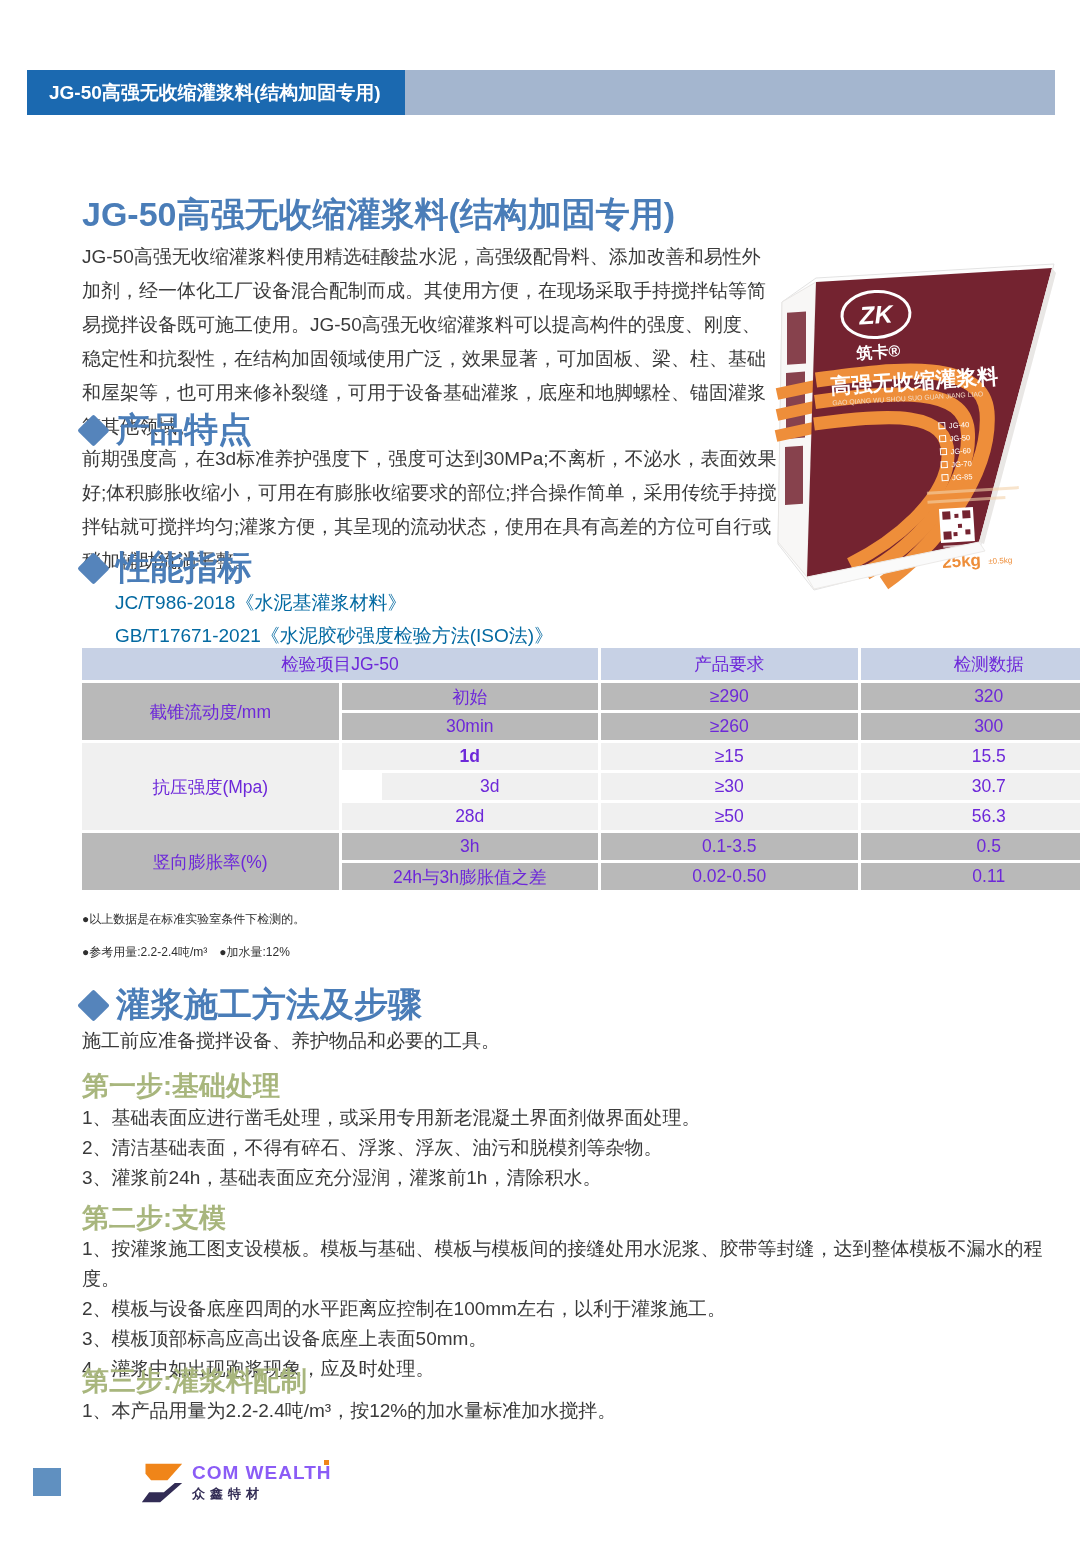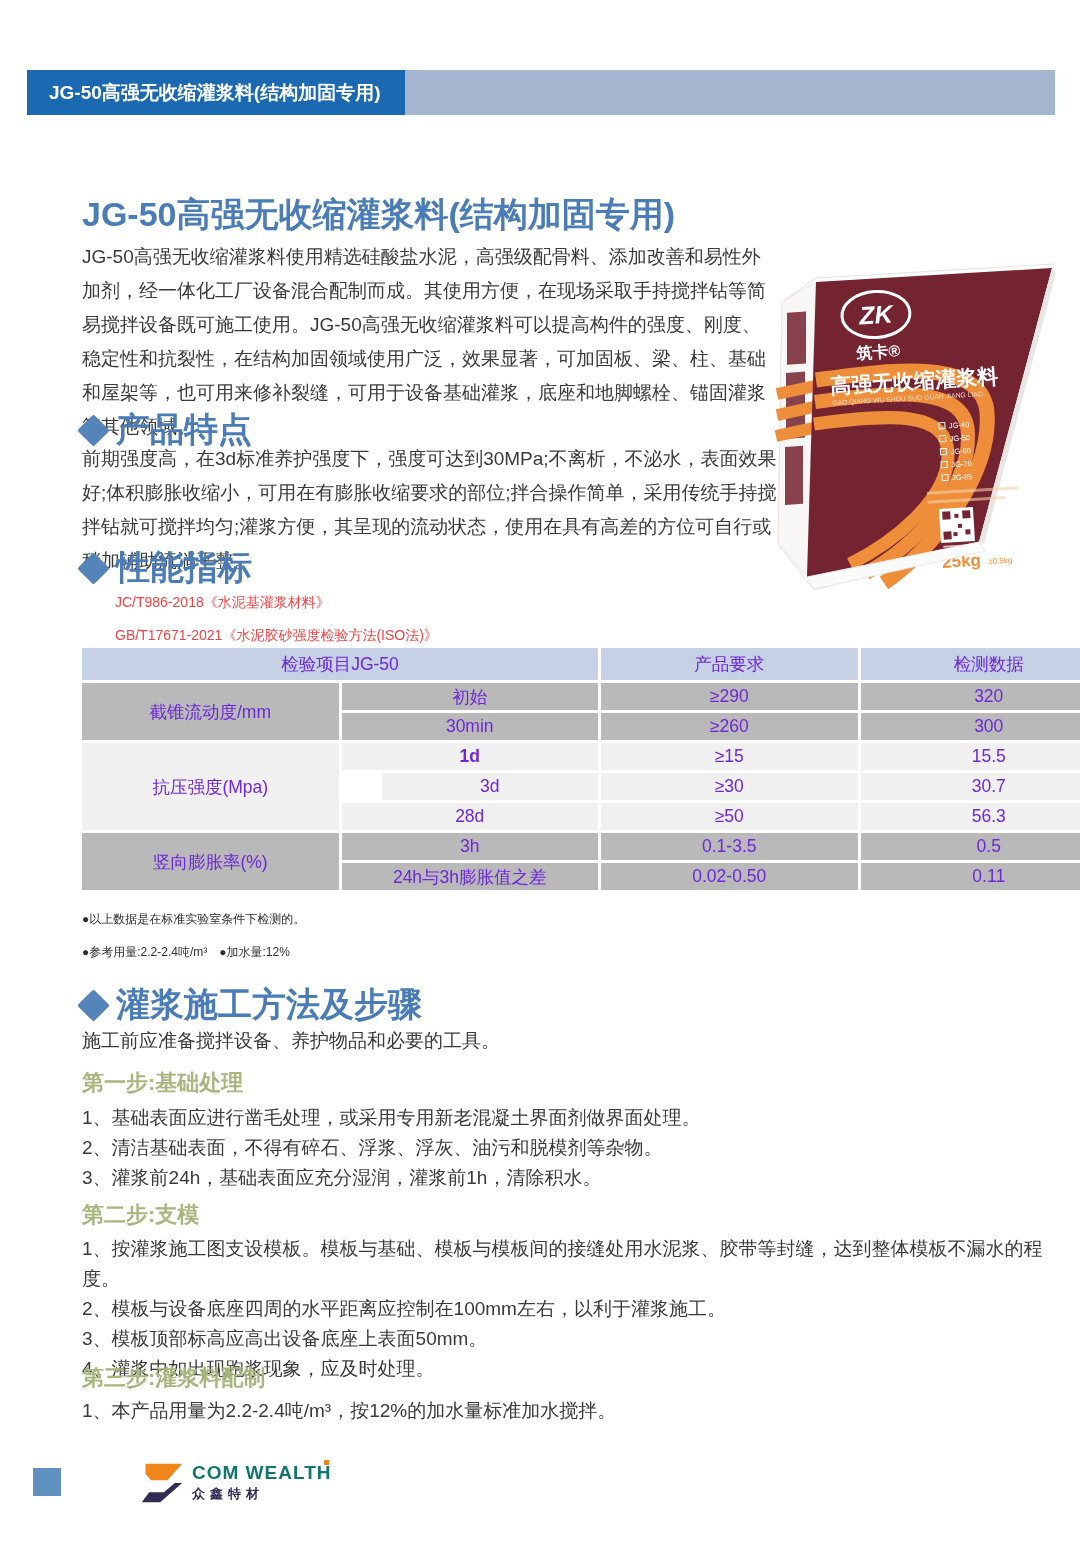--- a/index.html
+++ b/index.html
@@ -14,45 +14,45 @@
 
   
   .doc-title{position:absolute;left:82px;top:192px;margin:0;font-size:34px;font-weight:bold;color:#4a7db8;}
   .intro{position:absolute;left:82px;top:240px;width:695px;margin:0;font-size:19px;line-height:34px;color:#3a3a3a;}
 
   
   .sec-head{position:absolute;display:flex;align-items:center;gap:11px;color:#4a7db8;font-size:34px;font-weight:bold;}
   .diamond{width:23px;height:23px;background:#5584bb;transform:rotate(45deg);border-radius:2px;flex:0 0 auto;}
   .body-par{position:absolute;margin:0;font-size:19px;line-height:34px;color:#3a3a3a;}
 
-  .standards{position:absolute;left:115px;top:586px;font-size:14px;line-height:33px;color:#ef4444;}
+  .standards{position:absolute;left:115px;top:586px;font-size:19px;line-height:33px;color:#0369a1;}
   .standards div{margin:0;}
 
   
   .spec-table{position:absolute;left:82px;top:648px;width:1035px;display:grid;
               grid-template-columns:1fr 1fr 1fr 1fr;grid-template-rows:32px repeat(7,27px);
               gap:3px;background:#ffffff;font-size:17.5px;color:#6d28d9;}
   .spec-table>div{display:flex;align-items:center;justify-content:center;}
   .th{background:#c7d1e5;}
   .dark{background:#b9b9b9;}
   .light{background:#f0f0f0;}
 
   .notes{position:absolute;left:82px;top:903px;font-size:12px;line-height:33px;color:#2f2f2f;}
 
   .construction-intro{position:absolute;left:82px;top:1028px;margin:0;font-size:19px;color:#3a3a3a;}
-  .step-title{position:absolute;margin:0;font-size:22px;font-weight:bold;color:#a8b67d;}
+  .step-title{position:absolute;margin:0;font-size:27px;font-weight:bold;color:#a8b67d;}
   .step-items{position:absolute;margin:0;font-size:19px;line-height:30px;color:#3a3a3a;width:980px;}
   .step-items div{white-space:normal;}
 
   
   .footer-square{position:absolute;left:33px;top:1468px;width:28px;height:28px;background:#6090c0;}
   .footer-logo{position:absolute;left:140px;top:1460px;display:flex;gap:8px;}
   .logo-z{width:44px;height:46px;}
   .logo-text-block{position:relative;padding-top:2px;}
-  .wordmark{font-size:19px;font-weight:bold;letter-spacing:1px;color:#0f766e;}
+  .wordmark{font-size:19px;font-weight:bold;letter-spacing:1px;color:#8b5cf6;}
   .wordmark-cn{font-size:13px;font-weight:bold;letter-spacing:5px;color:#322c55;margin-top:1px;}
   .logo-dot{position:absolute;top:0;right:2px;width:5px;height:5px;background:#f08519;}
 
   
   .bag{position:absolute;left:770px;top:242px;width:292px;height:352px;}
 </style>
 </head>
 <body>
 
 <div class="page">

